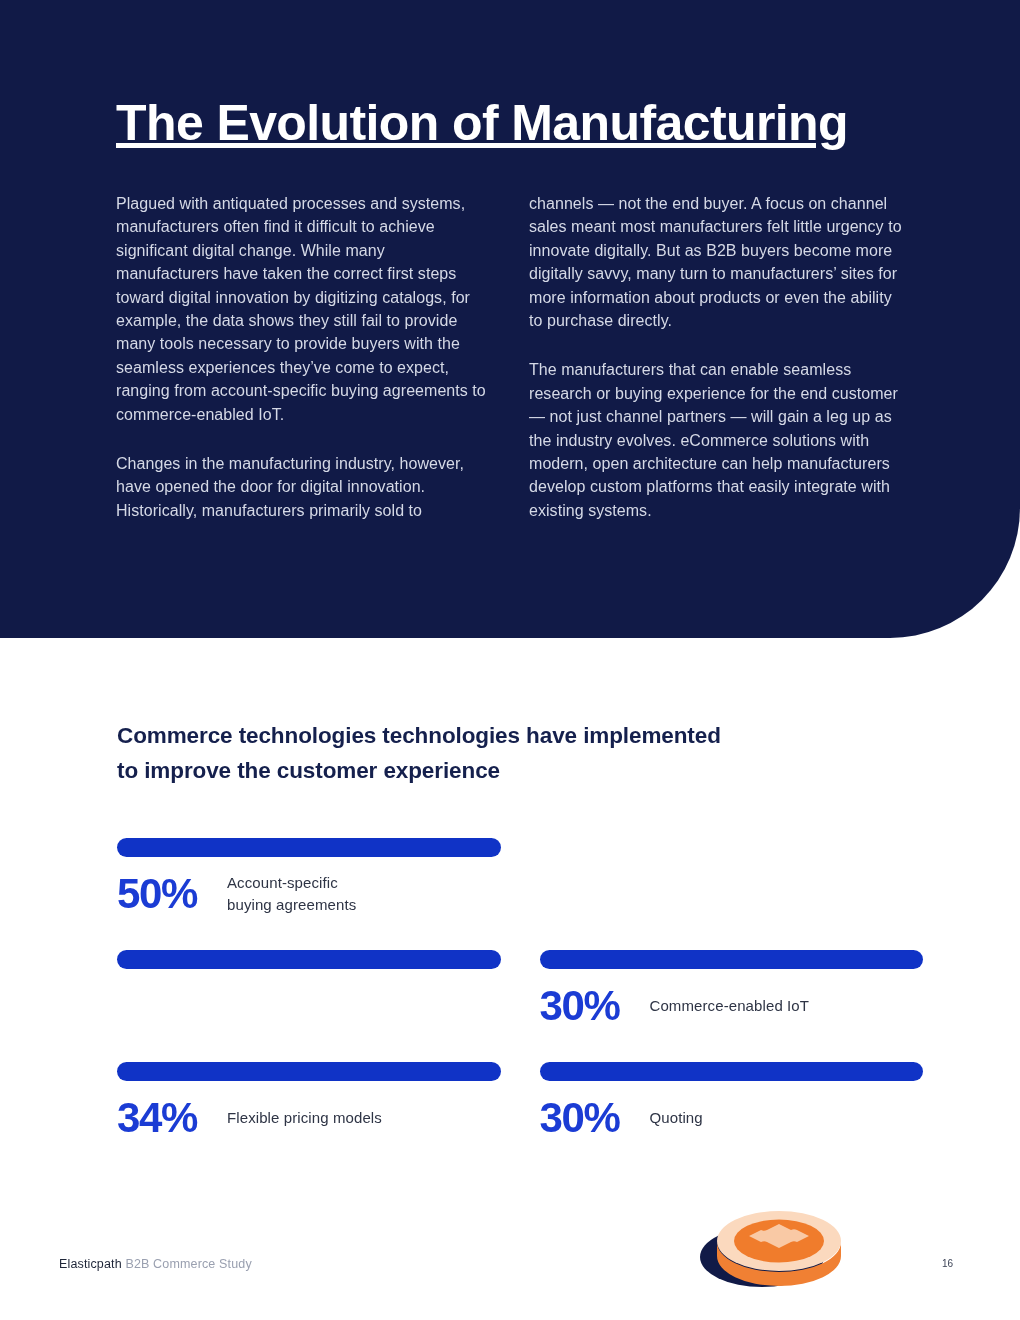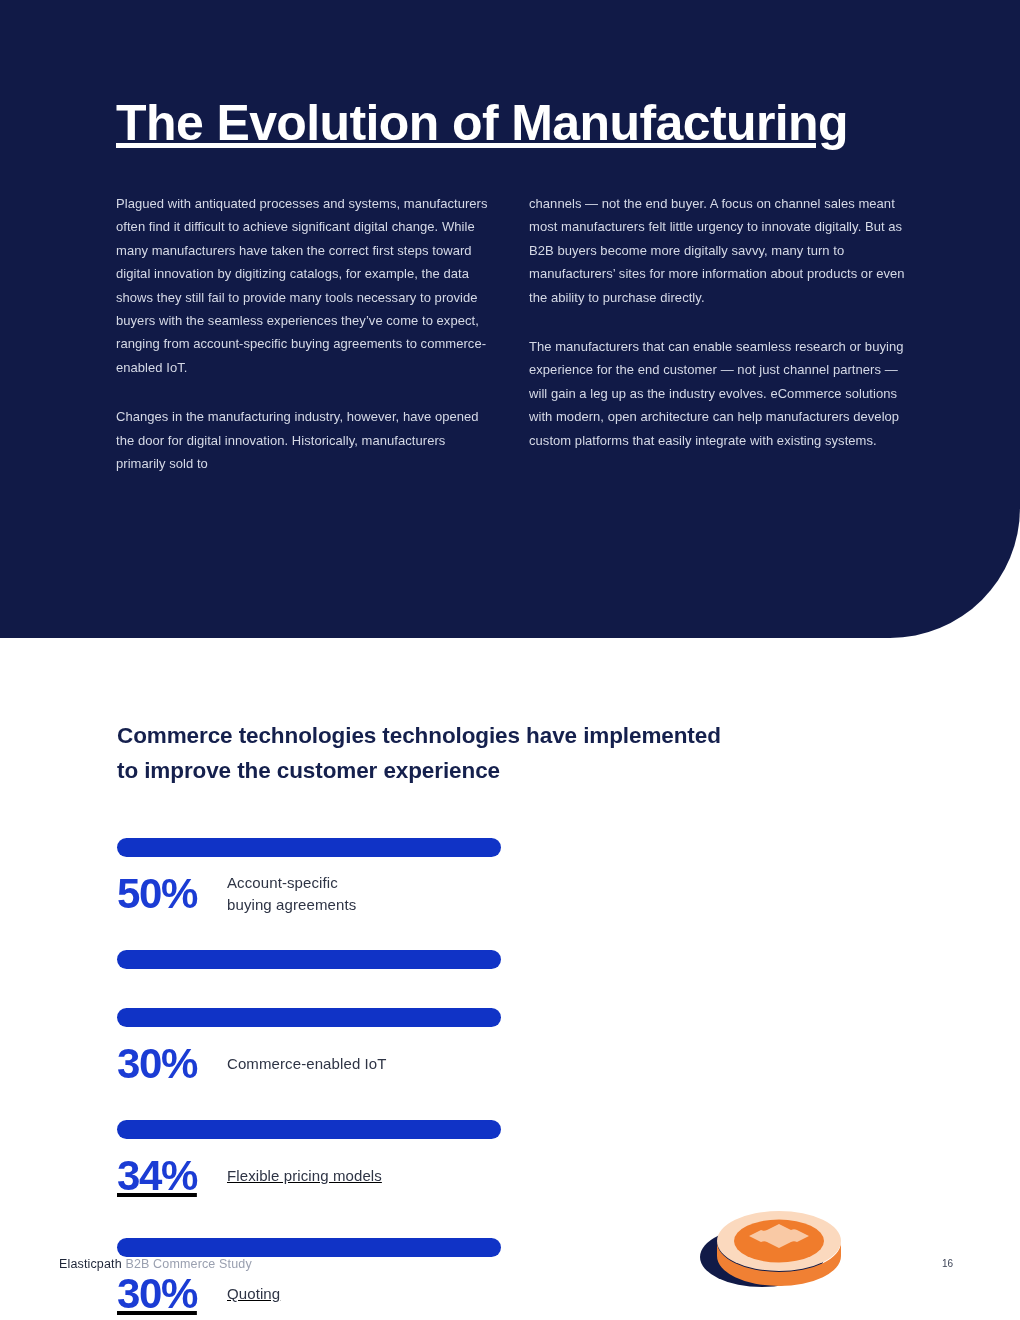--- a/index.html
+++ b/index.html
@@ -48,21 +48,21 @@
     width: 790px;
     display: flex;
     gap: 37px;
   }
   .col {
     width: 376px;
   }
   .col p {
     margin: 0 0 26px 0;
     color: #D5D9E6;
-    font-size: 13px;
+    font-size: 16px;
     line-height: 23.4px;
     letter-spacing: 0.05px;
   }
   .col p:last-child { margin-bottom: 0; }
 
   
   .stats-heading {
     position: absolute;
     left: 117px;
     top: 718px;
@@ -78,23 +78,22 @@
   .stats-grid {
     position: absolute;
     left: 117px;
     top: 838px;
     width: 806px;
   }
   .stat-row {
     display: flex;
     gap: 39px;
     margin-bottom: 33px;
-    flex-direction: column;
-  }
-  .stat-row:last-child { margin-bottom: 12px; text-decoration: underline; }
+  }
+  .stat-row:last-child { margin-bottom: 12px; }
 
   .stat {
     width: 384px;
     position: relative;
   }
   .stat-bar {
     height: 19px;
     background: #1033C6;
     border-radius: 11px;
     width: 100%;

